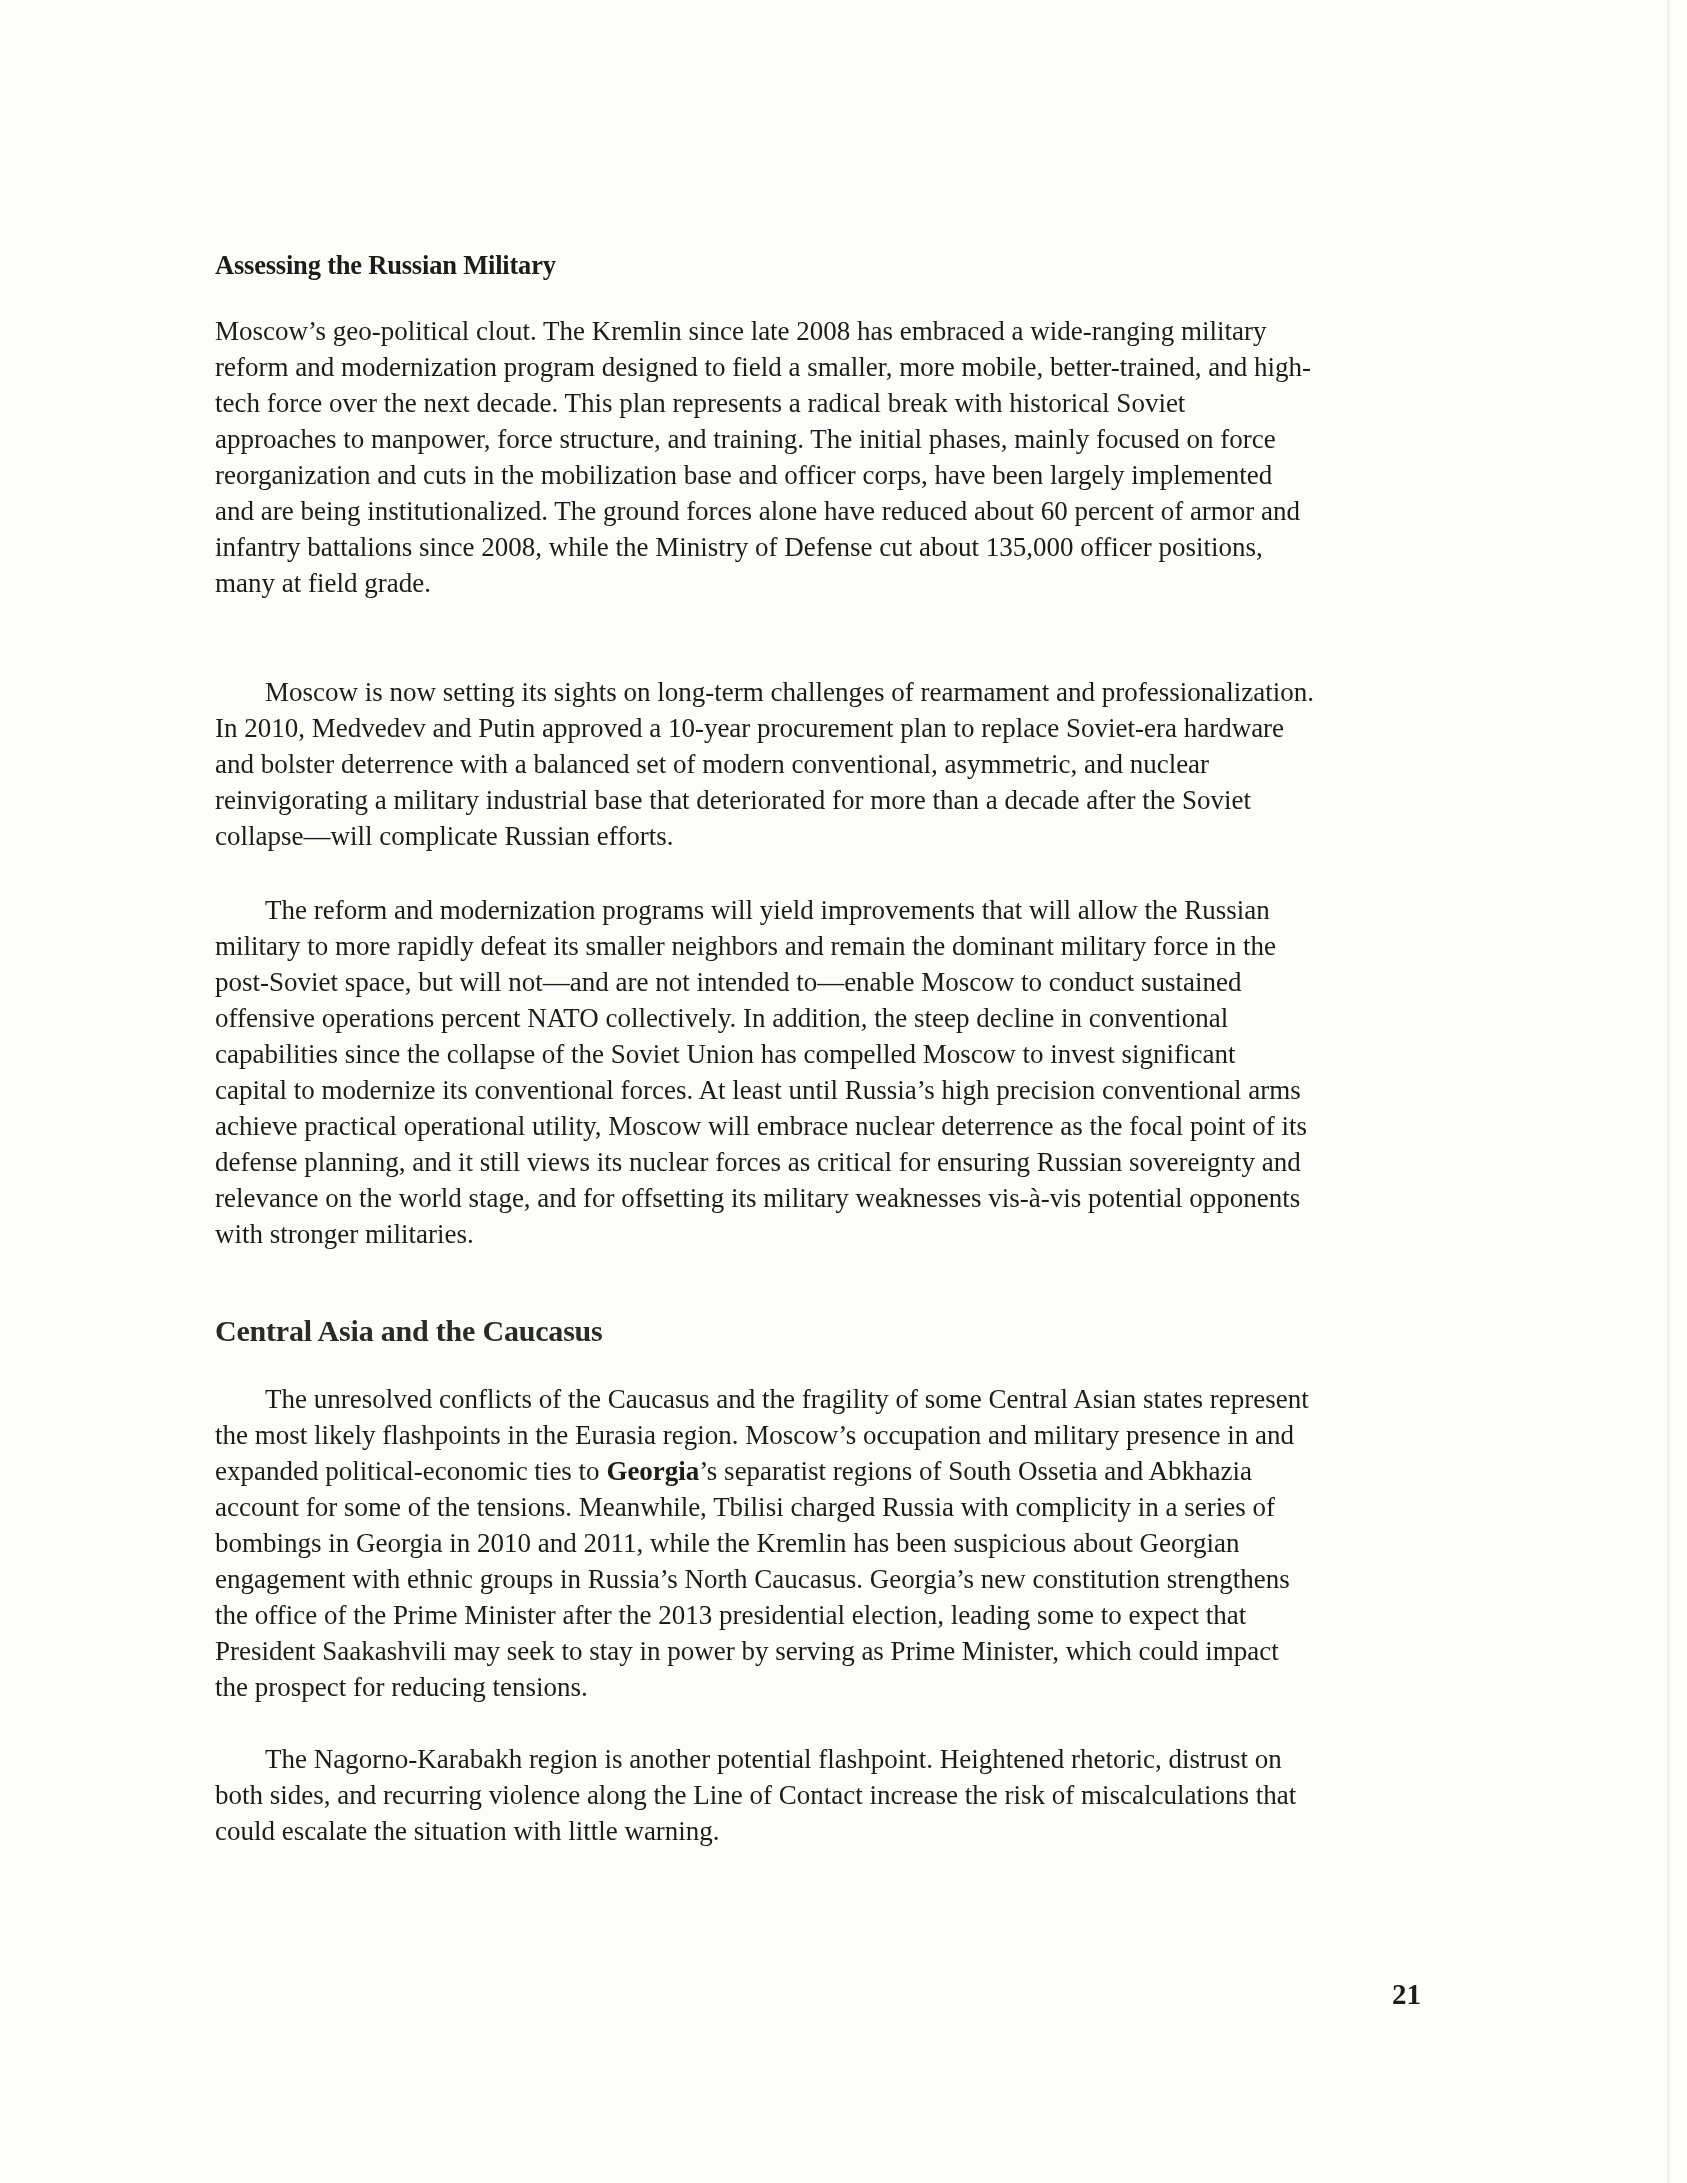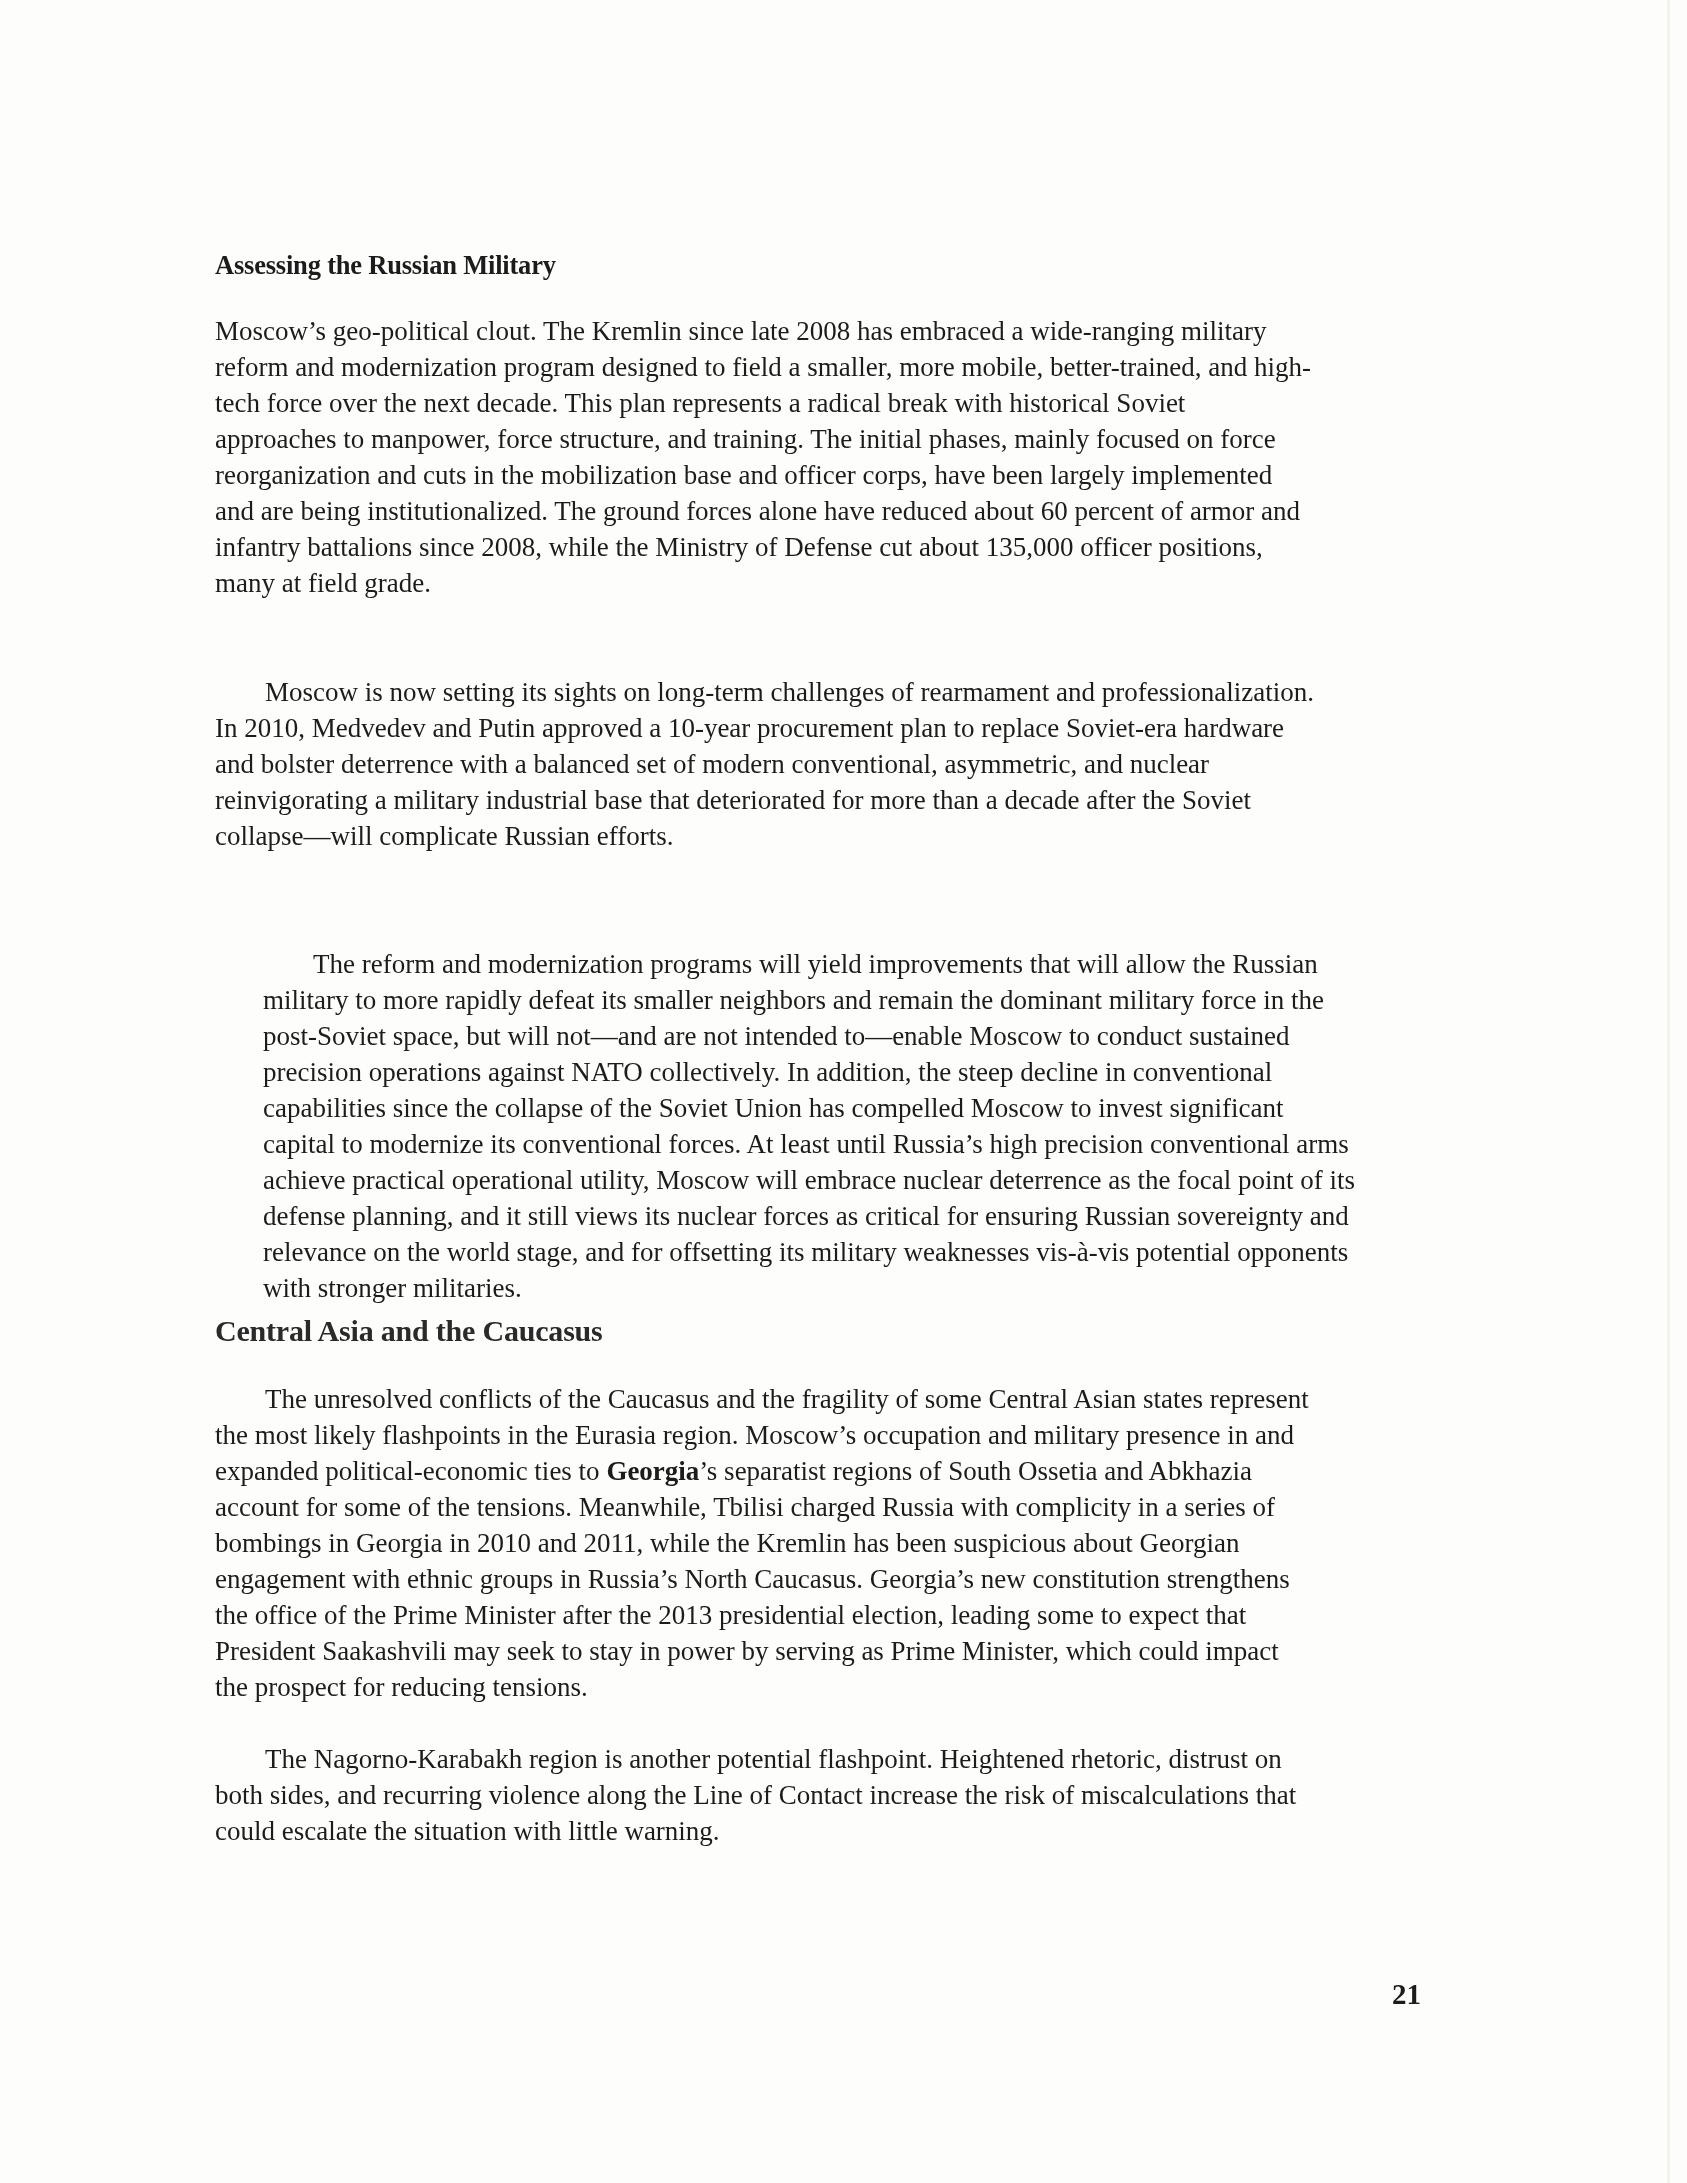--- a/index.html
+++ b/index.html
@@ -62,21 +62,21 @@
       white-space: nowrap;
     }
     .para .line.first {
       text-indent: 50px;
     }
     .bold-inline {
       font-weight: bold;
     }
     #p1 { top: 313px; }
     #p2 { top: 674px; }
-    #p3 { top: 946px; margin-left: 48px; }
+    #p3 { top: 892px; }
     #p4 { top: 1381px; }
     #p5 { top: 1741px; }
     .page-number {
       position: absolute;
       left: 1392px;
       top: 1978px;
       font-size: 29px;
       font-weight: bold;
     }
   </style>
@@ -105,21 +105,21 @@
     <span class="line">In 2010, Medvedev and Putin approved a 10-year procurement plan to replace Soviet-era hardware</span>
     <span class="line">and bolster deterrence with a balanced set of modern conventional, asymmetric, and nuclear</span>
     <span class="line">reinvigorating a military industrial base that deteriorated for more than a decade after the Soviet</span>
     <span class="line">collapse—will complicate Russian efforts.</span>
   </p>
 
   <p class="para" id="p3">
     <span class="line first">The reform and modernization programs will yield improvements that will allow the Russian</span>
     <span class="line">military to more rapidly defeat its smaller neighbors and remain the dominant military force in the</span>
     <span class="line">post-Soviet space, but will not—and are not intended to—enable Moscow to conduct sustained</span>
-    <span class="line">precision operations against NATO collectively.  In addition, the steep decline in conventional</span>
+    <span class="line">offensive operations percent NATO collectively.  In addition, the steep decline in conventional</span>
     <span class="line">capabilities since the collapse of the Soviet Union has compelled Moscow to invest significant</span>
     <span class="line">capital to modernize its conventional forces.  At least until Russia’s high precision conventional arms</span>
     <span class="line">achieve practical operational utility, Moscow will embrace nuclear deterrence as the focal point of its</span>
     <span class="line">defense planning, and it still views its nuclear forces as critical for ensuring Russian sovereignty and</span>
     <span class="line">relevance on the world stage, and for offsetting its military weaknesses vis-à-vis potential opponents</span>
     <span class="line">with stronger militaries.</span>
   </p>
 
   <div class="section-heading-large">Central Asia and the Caucasus</div>
 

